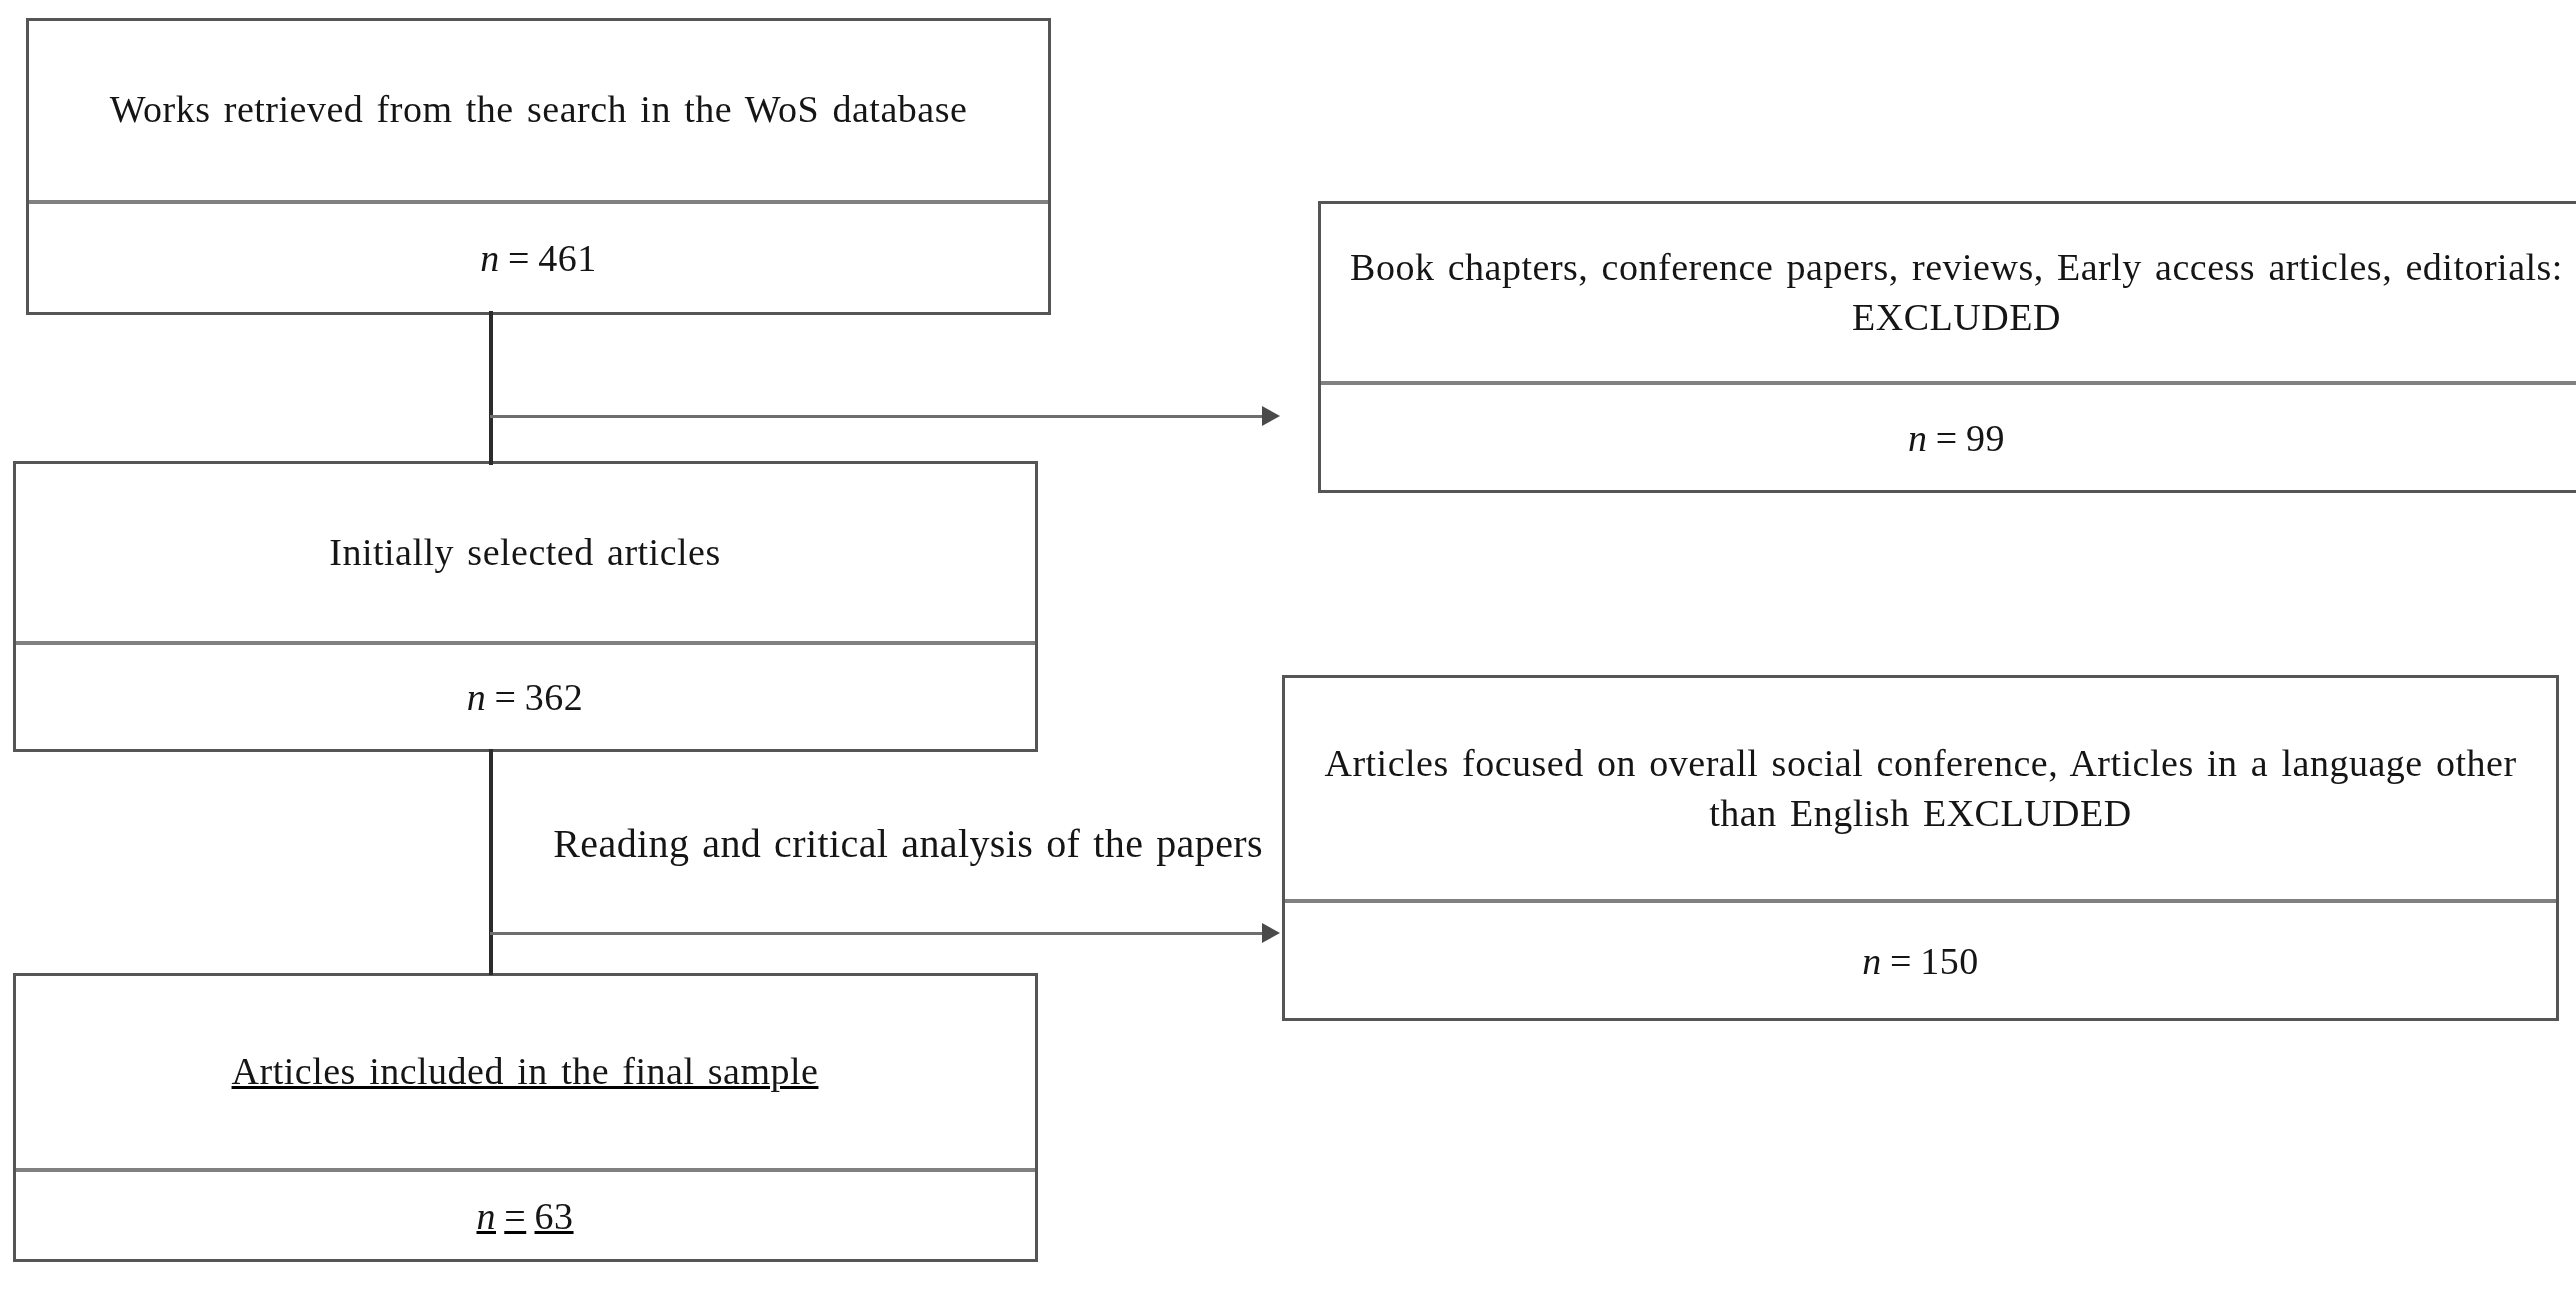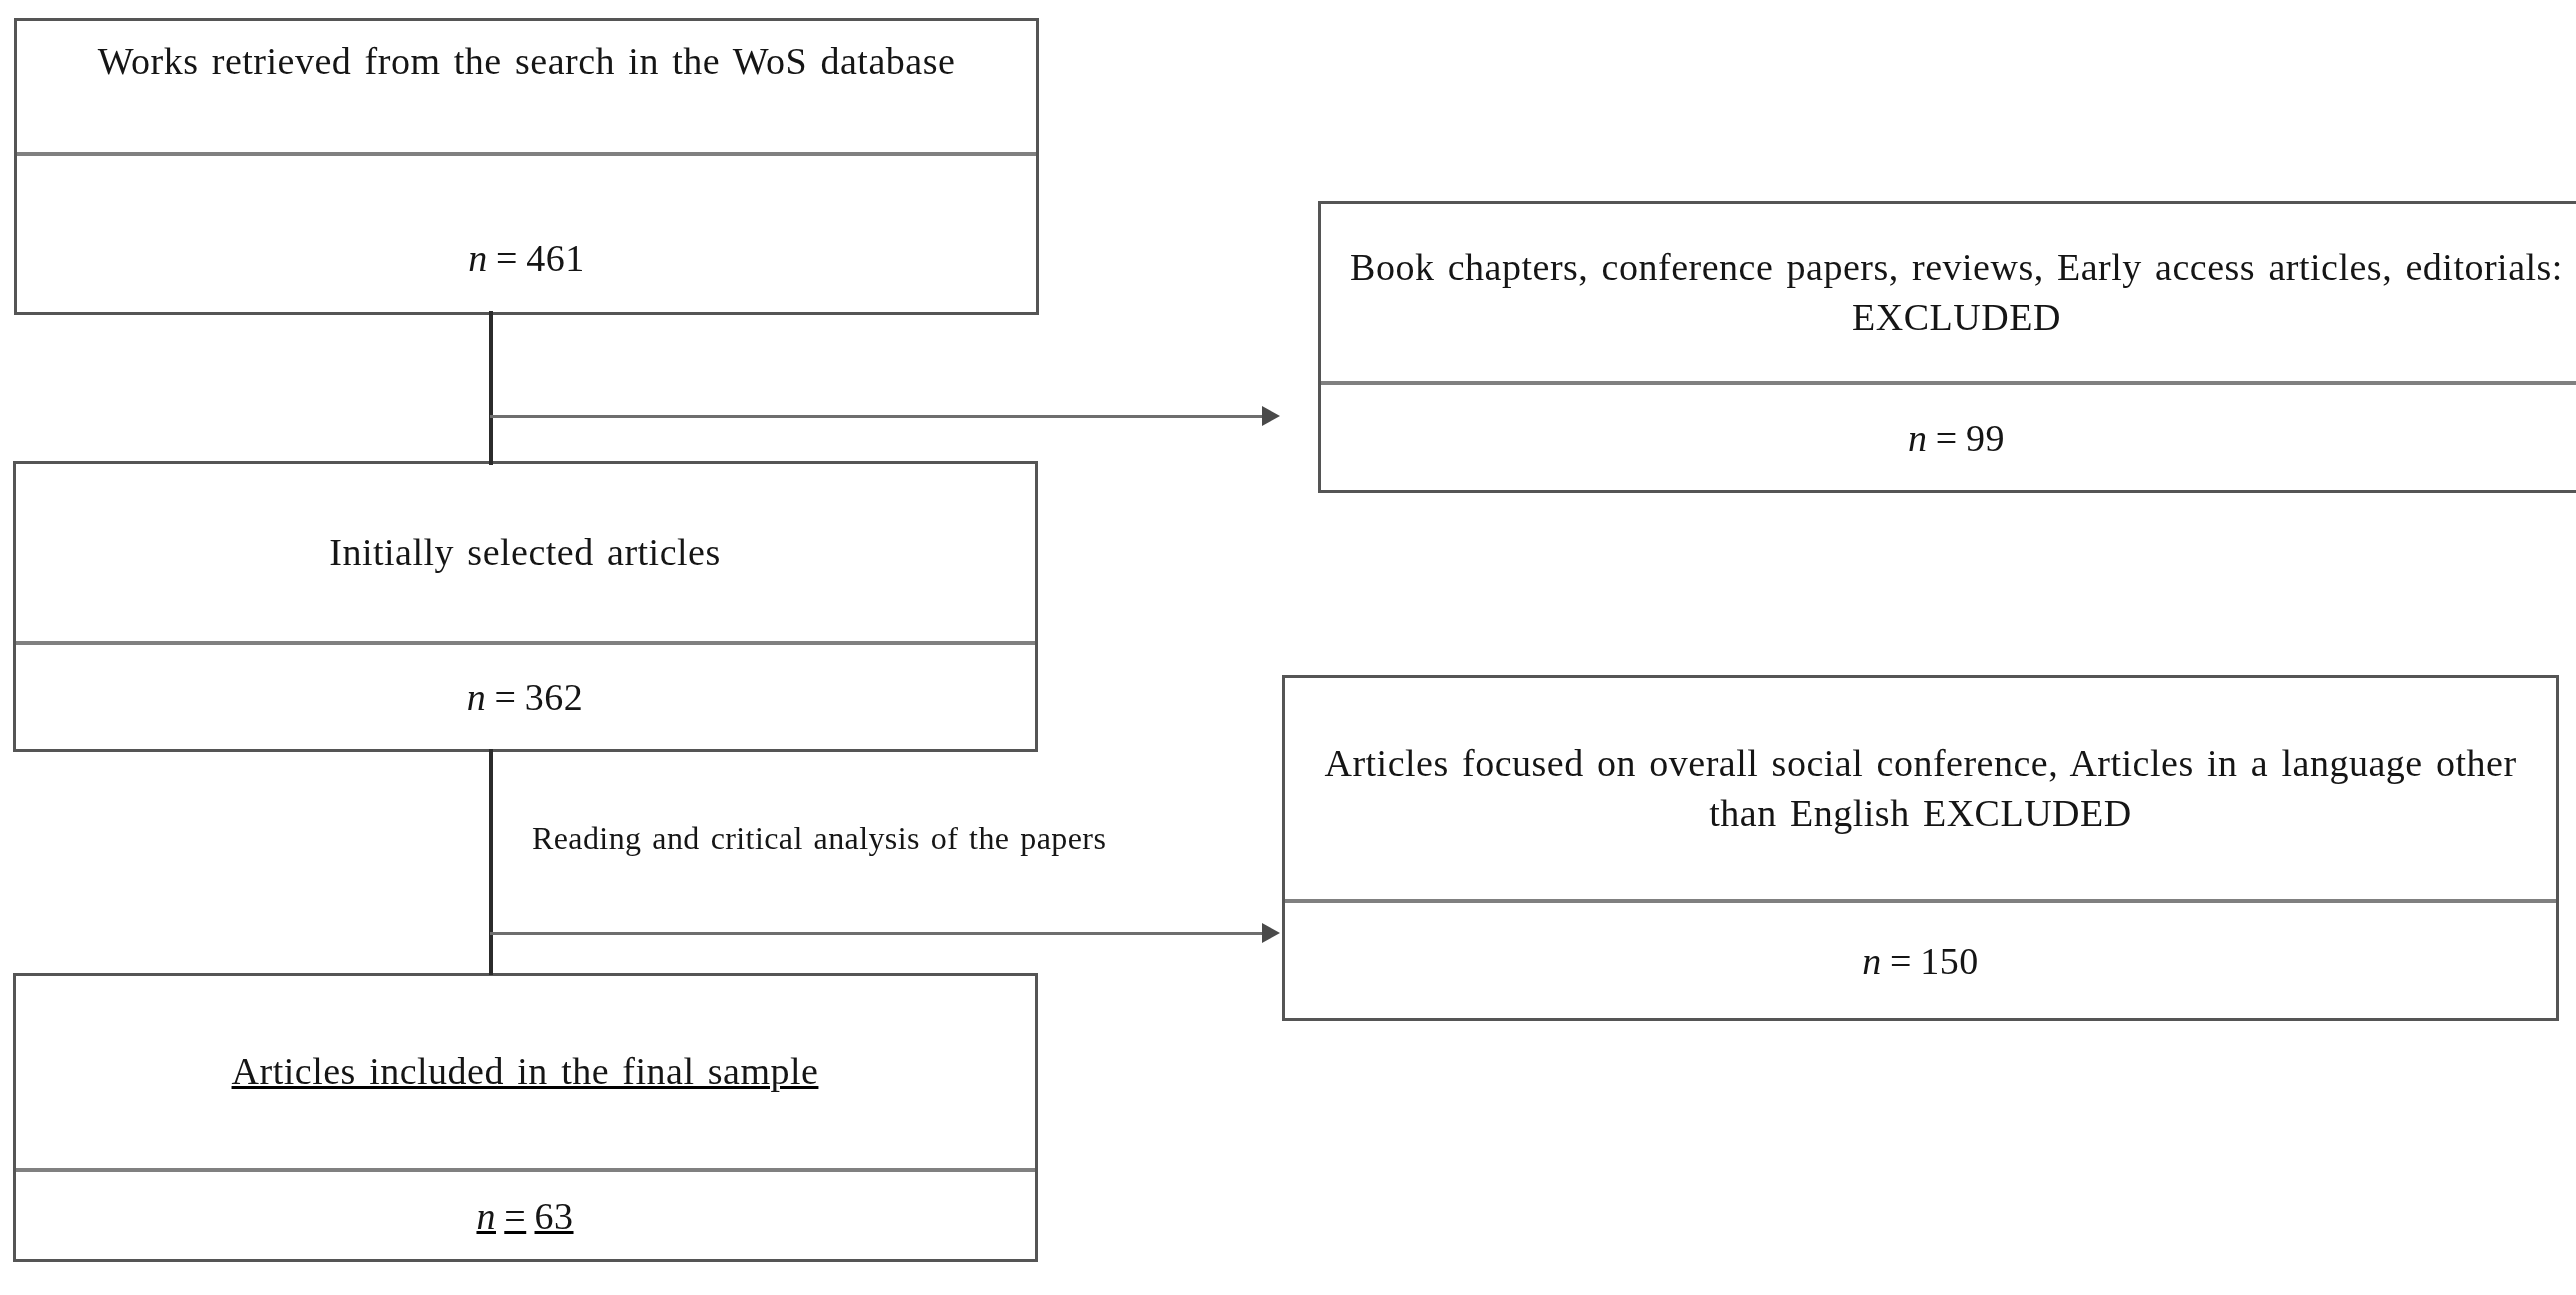--- a/index.html
+++ b/index.html
@@ -78,34 +78,34 @@
     width: 0;
     height: 0;
     border-top: 10.8px solid transparent;
     border-bottom: 10.8px solid transparent;
     border-left: 18.3px solid #4a4a4a;
   }
 
   
   .connector-label {
     position: absolute;
-    text-align: left;
+    text-align: right;
     color: #151515;
-    font-size: 32px;
+    font-size: 40px;
     line-height: 1.35;
     letter-spacing: 0.4px;
     word-spacing: 2.5px;
   }
 </style>
 </head>
 <body>
 
 <div id="stage">
 
-  <div class="flow-box" style="left:14px; top:17.5px; width:1025px; height:297px;gap:48px;">
+  <div class="flow-box" style="left:26px; top:17.5px; width:1025px; height:297px;">
     <div class="box-label">Works retrieved from the search in the WoS database</div>
     <div class="box-divider"></div>
     <div class="box-count" style="height:108px;">
       <span class="nvar">n</span>
       <span class="eq">=</span>
       <span>461</span>
     </div>
   </div>
 
   <div class="flow-box" style="left:1282px; top:201px; width:1277px; height:292px;margin-left:36px;">

